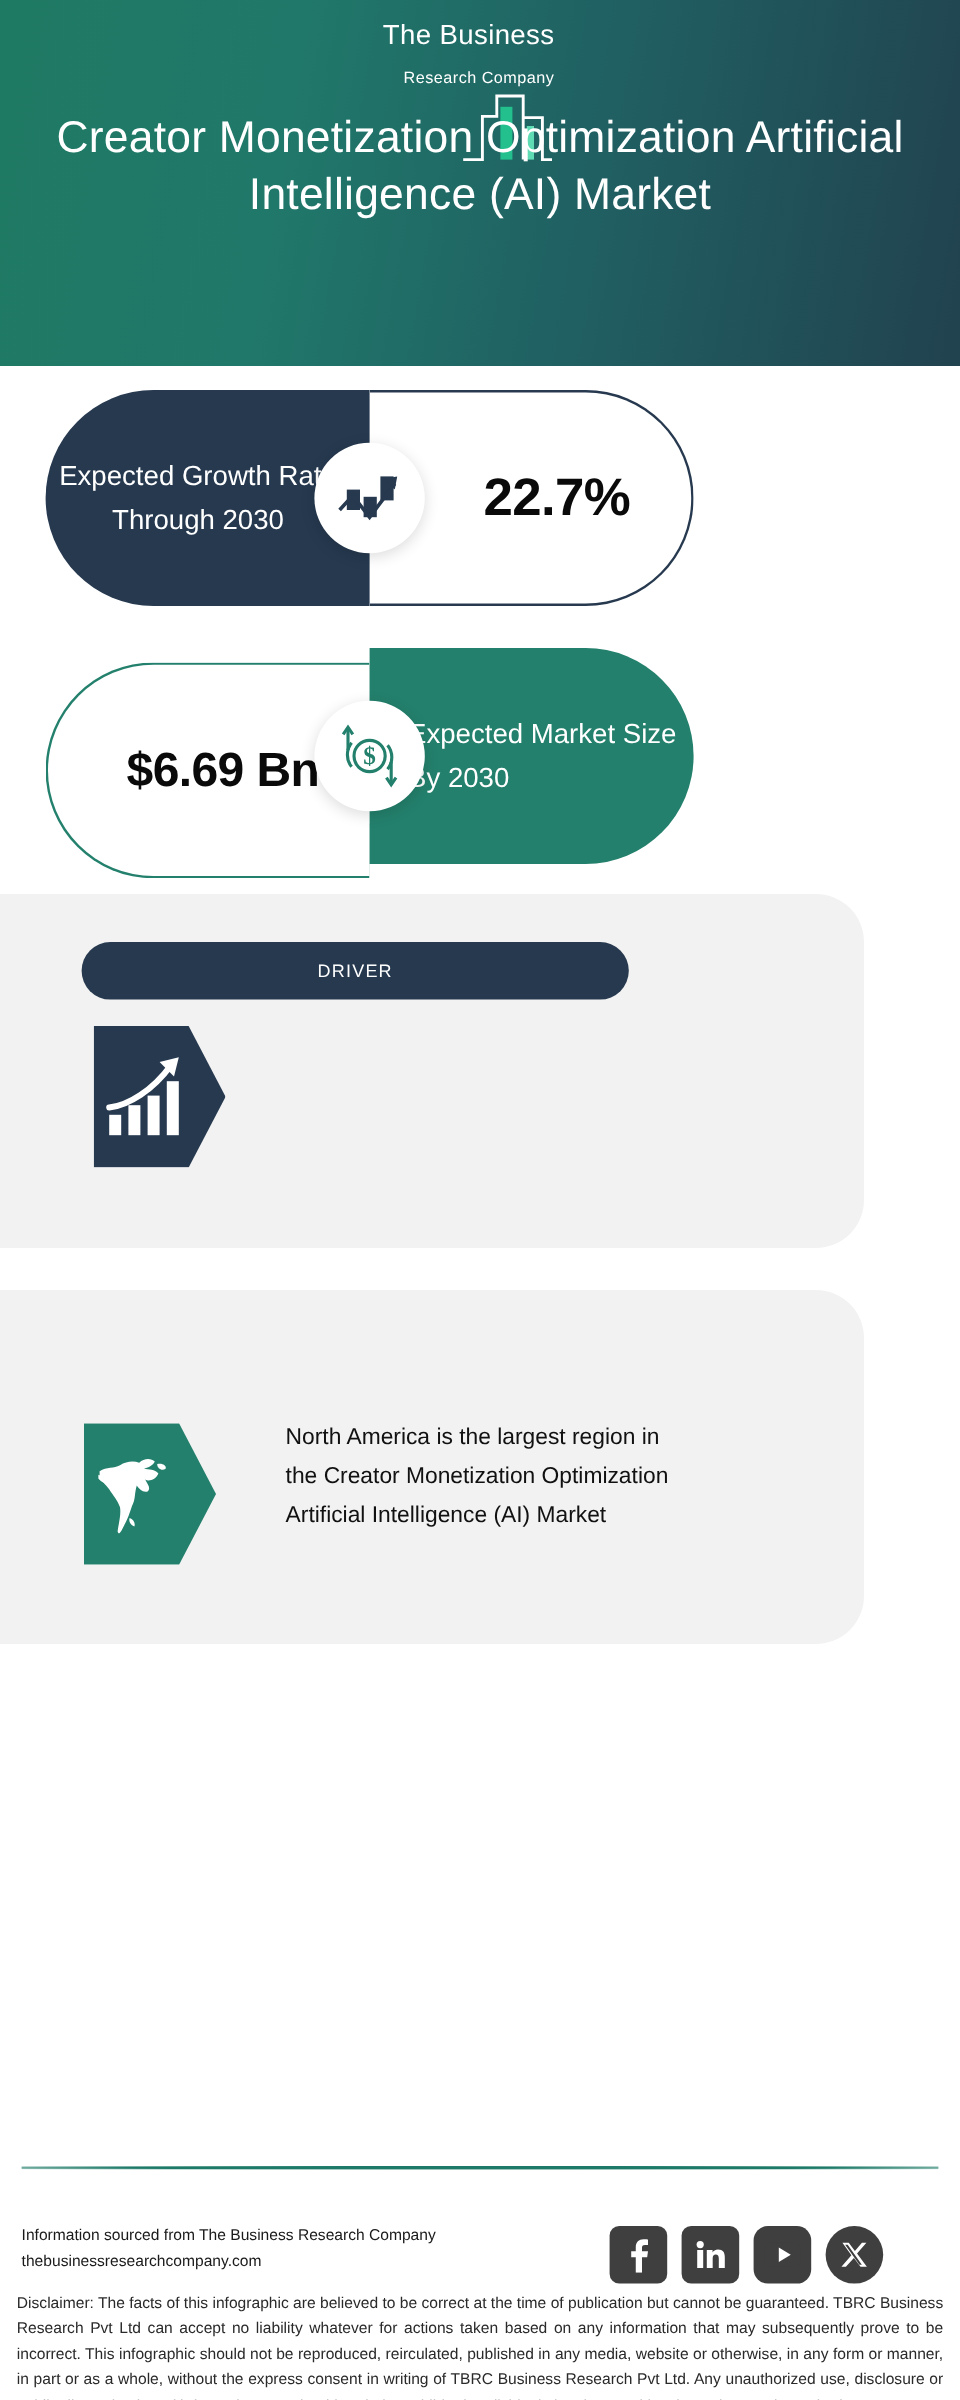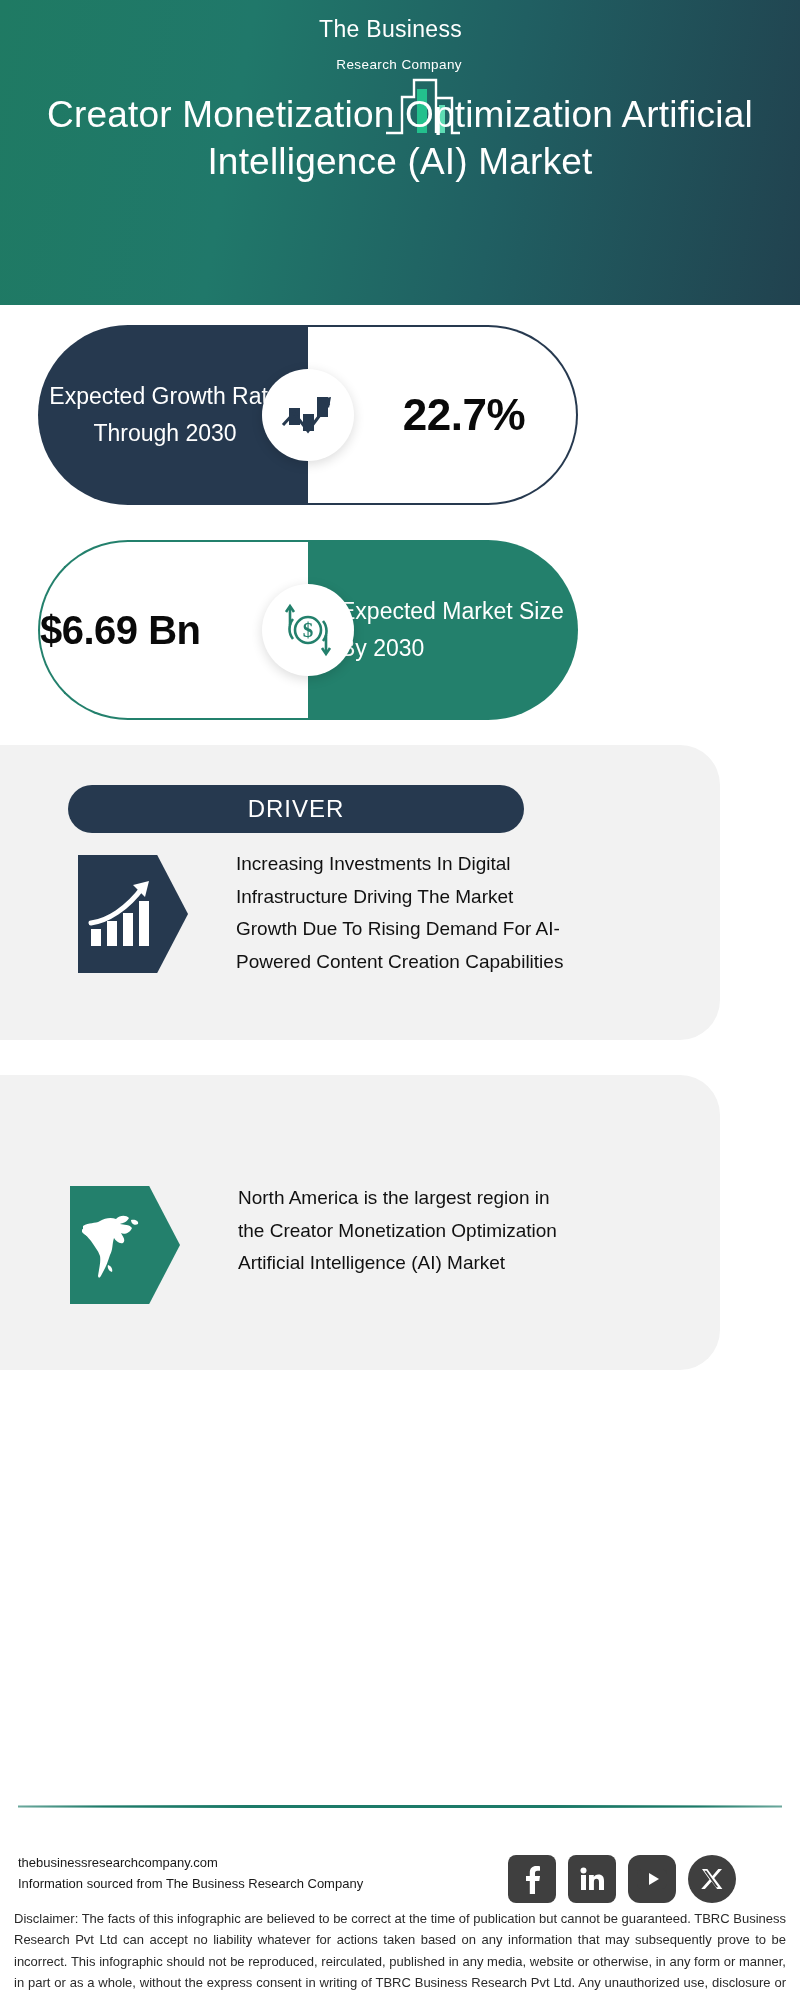--- a/index.html
+++ b/index.html
@@ -62,27 +62,27 @@
   .stat1 .value{
     font-size:44px;font-weight:bold;color:#0a0a0a;letter-spacing:-.5px;
     margin-left:44px;
   }
 
   
   .stat2{
     position:absolute;left:38px;top:540px;width:540px;height:180px;
   }
   .stat2 .left{
-    position:absolute;left:0;top:0;width:270px;height:180px;
+    position:absolute;left:0;top:12px;width:270px;height:180px;
     border-top:2.5px solid #23806c;
     border-left:2.5px solid #23806c;
     border-bottom:2.5px solid #23806c;
     border-radius:90px 0 0 90px;
     box-sizing:border-box;
-    display:flex;align-items:center;justify-content:flex-start;
+    display:flex;align-items:center;justify-content:flex-end;
   }
   .stat2 .value{
     font-size:40px;font-weight:bold;color:#0a0a0a;letter-spacing:-.5px;
     margin-right:42px;
   }
   .stat2 .right{
     position:absolute;left:270px;top:0;width:270px;height:180px;
     background:#23806c;border-radius:0 90px 90px 0;
     display:flex;align-items:center;justify-content:center;
   }
@@ -103,21 +103,21 @@
   .panel{
     position:absolute;left:0;width:720px;background:#f2f2f2;
     border-radius:0 40px 40px 0;
   }
   .panel-driver{top:745px;height:295px;}
   .panel-region{top:1075px;height:295px;}
 
   .pill{
     position:absolute;height:48px;border-radius:24px;
     display:flex;align-items:center;justify-content:center;
-    color:#ffffff;font-size:24px;letter-spacing:1px;
+    color:#ffffff;font-size:15px;letter-spacing:1px;
   }
   .pill-driver{left:68px;top:785px;width:456px;background:#26394f;}
   .pill-region{left:62px;top:1119px;width:456px;background:#23806c;}
 
   .hexicon{
     position:absolute;width:110px;height:118px;
     clip-path:polygon(0 0, 72% 0, 100% 50%, 72% 100%, 0 100%);
     display:flex;align-items:center;justify-content:center;
   }
   .hex-driver{left:78px;top:855px;background:#26394f;}
@@ -220,41 +220,40 @@
   <div class="hexicon hex-driver">
     <svg width="76" height="74" viewBox="0 0 76 74" style="margin-right:16px">
       <rect x="4" y="52" width="10" height="17" fill="#ffffff"></rect>
       <rect x="20" y="44" width="10" height="25" fill="#ffffff"></rect>
       <rect x="36" y="36" width="10" height="33" fill="#ffffff"></rect>
       <rect x="52" y="24" width="10" height="45" fill="#ffffff"></rect>
       <path d="M4 46 C20 44 40 32 56 10" fill="none" stroke="#ffffff" stroke-width="5" stroke-linecap="round"></path>
       <path d="M46 8 L62 4 L58 20 Z" fill="#ffffff"></path>
     </svg>
   </div>
-  <div class="bodytxt txt-driver">Increasing Investments In Digital Infrastructure Driving The Market Growth Due To Rising Demand For AI-Powered Content Creation Capabilities</div>
 
   <div class="panel panel-region"></div>
   <div class="hexicon hex-region">
     <svg width="74" height="86" viewBox="0 0 74 86" style="margin-right:18px">
       <path fill="#ffffff" d="M4 24 C10 20 16 22 21 19 C26 16 32 15 37 17
         C41 13 47 13 50 16 C48 20 44 21 41 22 C45 23 50 22 53 26
         C51 31 45 33 42 31 C44 35 47 38 44 41 C40 42 37 39 35 36
         C33 42 34 48 31 53 C29 59 27 65 24 70 C22 74 20 78 19 74
         C20 67 22 60 21 54 C19 48 15 44 12 39 C9 35 5 32 4 28 Z"></path>
       <path fill="#ffffff" d="M3 27 C8 29 12 32 14 36 C10 35 5 33 3 30 Z"></path>
       <path fill="#ffffff" d="M52 18 C56 17 60 19 59 22 C56 24 52 22 52 18 Z"></path>
       <path fill="#ffffff" d="M29 63 C32 64 34 67 33 70 C30 69 28 66 29 63 Z"></path>
     </svg>
   </div>
   <div class="bodytxt txt-region">North America is the largest region in the Creator Monetization Optimization Artificial Intelligence (AI) Market</div>
 
   <div class="divider"></div>
   <div class="srcline">
+    <div>Information sourced from The Business Research Company</div>
     <div>thebusinessresearchcompany.com</div>
-    <div>Information sourced from The Business Research Company</div>
   </div>
 
   <div class="socials">
     <div class="sico">
       <svg width="26" height="30" viewBox="0 0 26 30">
         <path fill="#ffffff" d="M16 30 V17 h4.3 l.7-5H16V9.2c0-1.5.4-2.4 2.5-2.4H21V2.2
           C20.6 2.1 19 2 17.2 2 13.4 2 10.8 4.3 10.8 8.6V12H7v5h3.8v13Z"></path>
       </svg>
     </div>
     <div class="sico">

